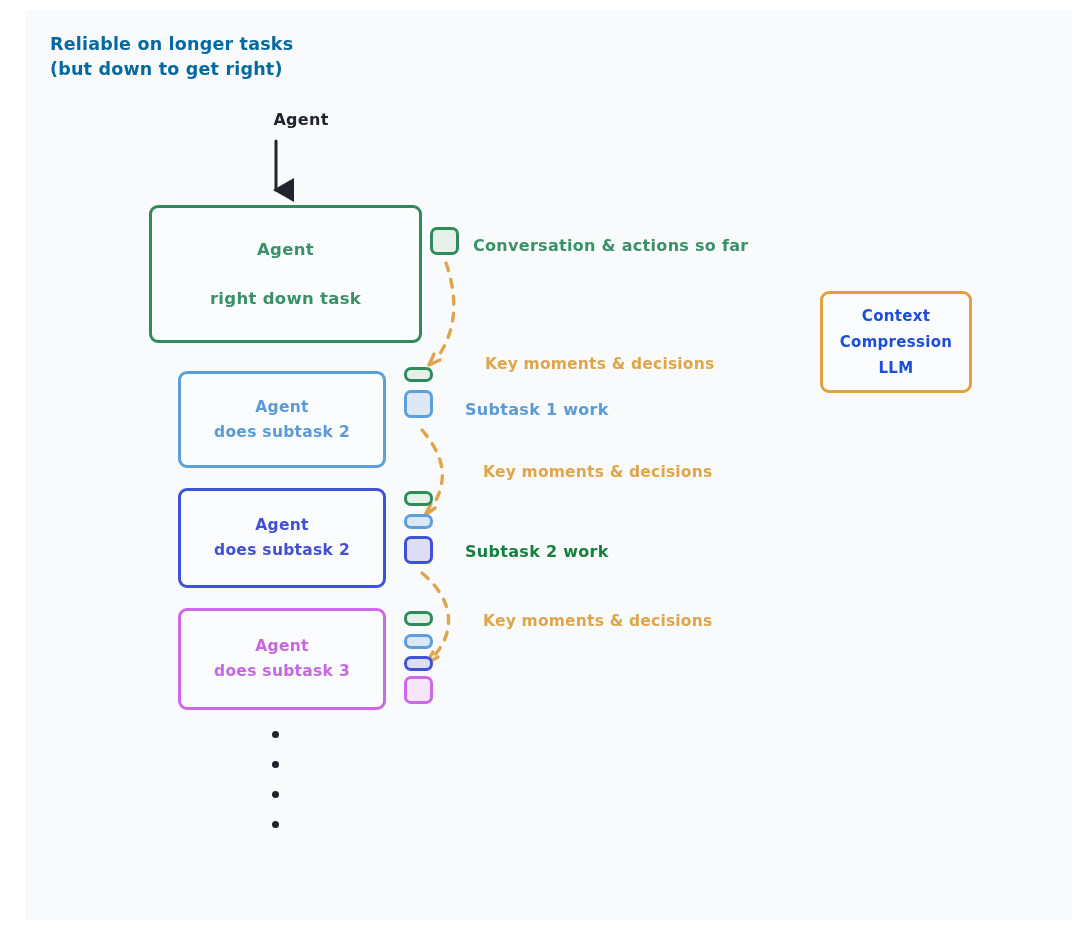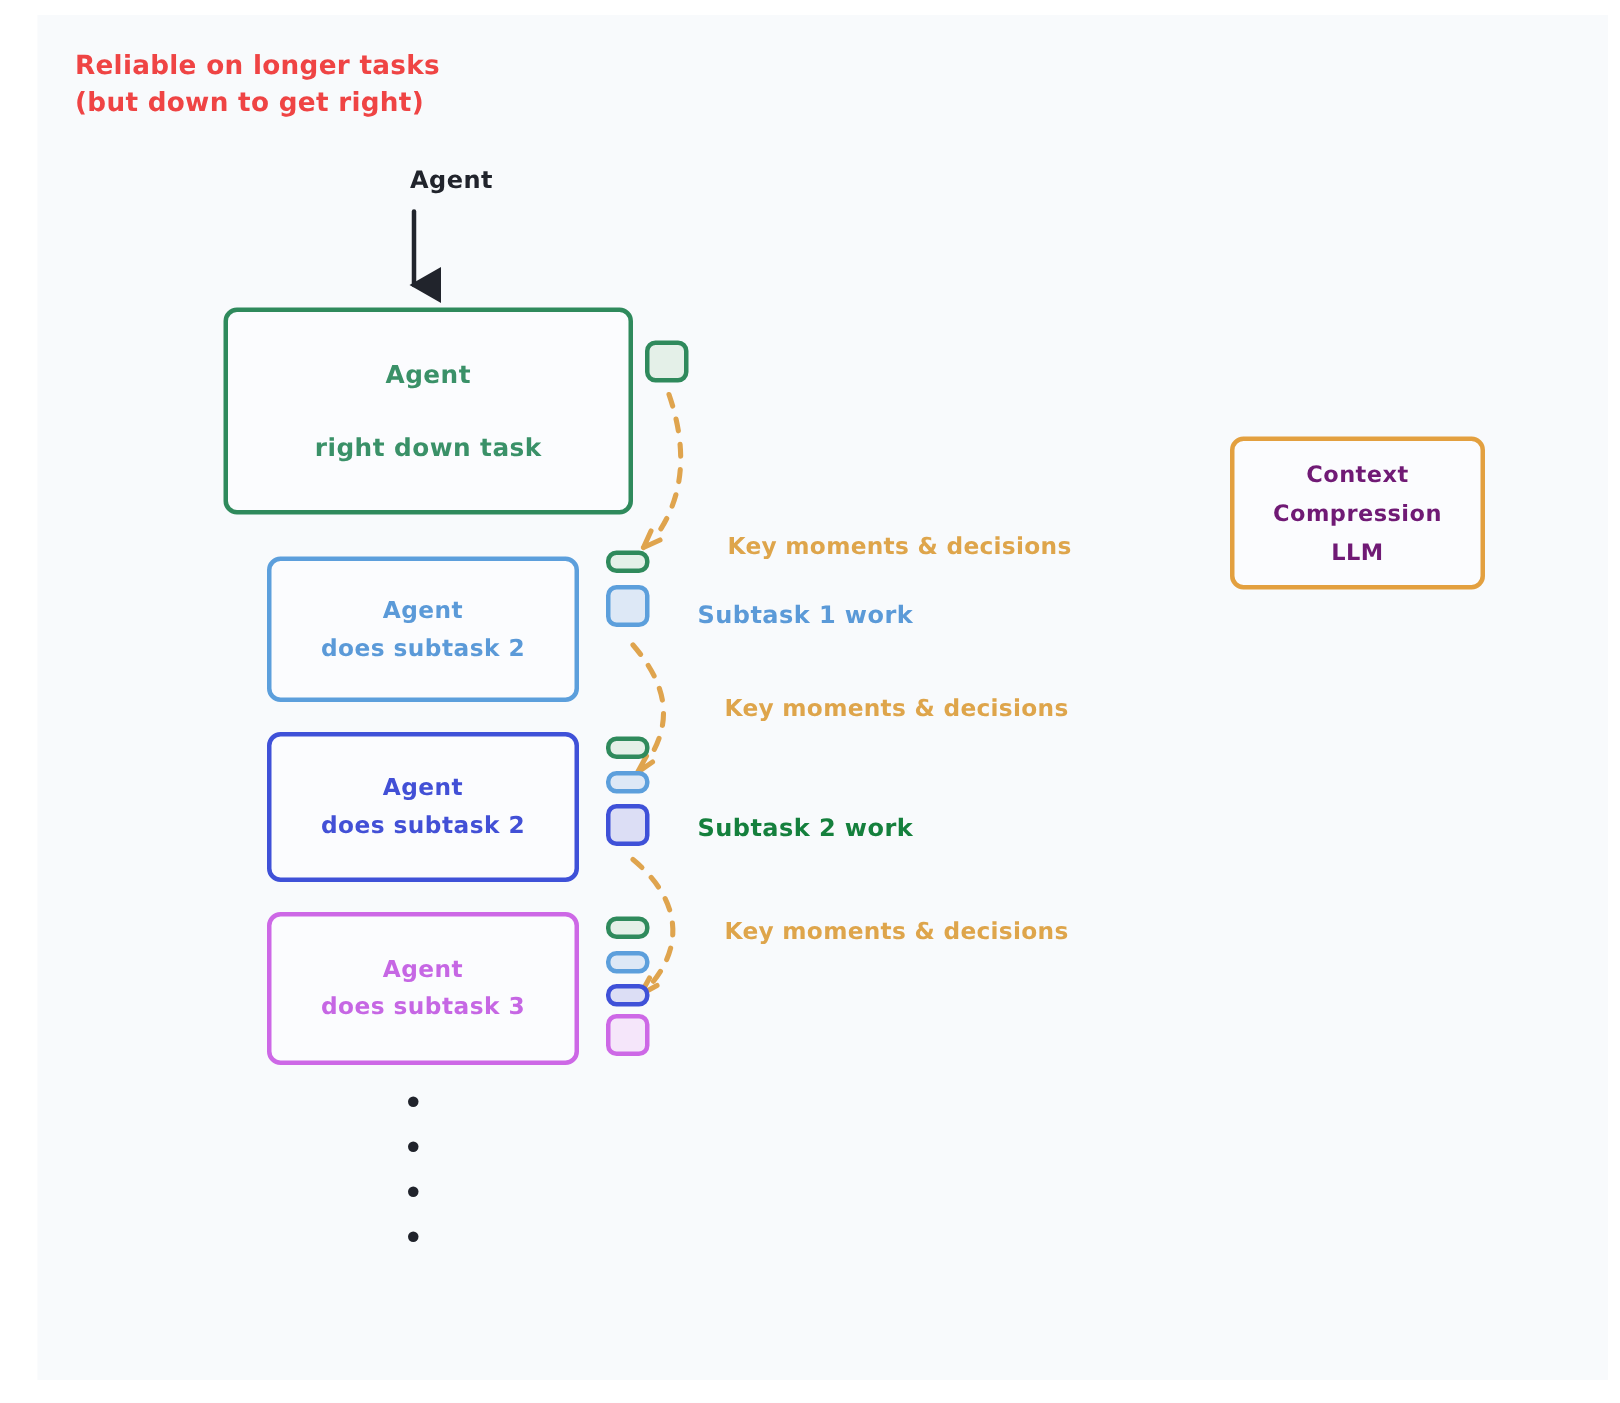--- a/index.html
+++ b/index.html
@@ -32,21 +32,21 @@
   }
 
   
   #headline {
     position: absolute;
     left: 25px;
     top: 22px;
     font-family: "DejaVu Sans", sans-serif;
     font-size: 17.5px;
     font-weight: bold;
-    color: #ef4444;
+    color: #0369a1;
     line-height: 25px;
     letter-spacing: 0.2px;
   }
   #headline div { white-space: nowrap; }
 
   
   #task-label {
     position: absolute;
     left: 222px;
     top: 100px;
@@ -112,24 +112,24 @@
     height: 102px;
     border: 3px solid #cd68e6;
     color: #c667e4;
     font-size: 15.5px;
     line-height: 25px;
   }
 
   #box-compression {
     left: 795px;
     top: 281px;
-    width: 170px;
+    width: 152px;
     height: 102px;
     border: 3px solid #e3a03f;
-    color: #701a75;
+    color: #1d4ed8;
     font-size: 15px;
     line-height: 26px;
   }
 
   .box .line { white-space: nowrap; }
 
   
   .chip {
     position: absolute;
     box-sizing: border-box;
@@ -273,20 +273,21 @@
 
   <div class="chip pill c-green" style="left:379px; top:481px;"></div>
   <div class="chip pill c-blue" style="left:379px; top:504px;"></div>
   <div class="chip square c-indigo" style="left:379px; top:526px;"></div>
 
   <div class="chip pill c-green" style="left:379px; top:601px;"></div>
   <div class="chip pill c-blue" style="left:379px; top:624px;"></div>
   <div class="chip pill c-indigo" style="left:379px; top:646px;"></div>
   <div class="chip square c-purple" style="left:379px; top:666px;"></div>
 
+  <div class="legend-text" id="legend-conversation">Conversation &amp; actions so far</div>
   <div class="legend-text" id="legend-subtask-1">Subtask 1 work</div>
   <div class="legend-text" id="legend-subtask-2">Subtask 2 work</div>
 
   <div class="key-label" id="key-1">Key moments &amp; decisions</div>
   <div class="key-label" id="key-2">Key moments &amp; decisions</div>
   <div class="key-label" id="key-3">Key moments &amp; decisions</div>
 
   <div class="dot" style="left:247px; top:721px;"></div>
   <div class="dot" style="left:247px; top:751px;"></div>
   <div class="dot" style="left:247px; top:781px;"></div>

